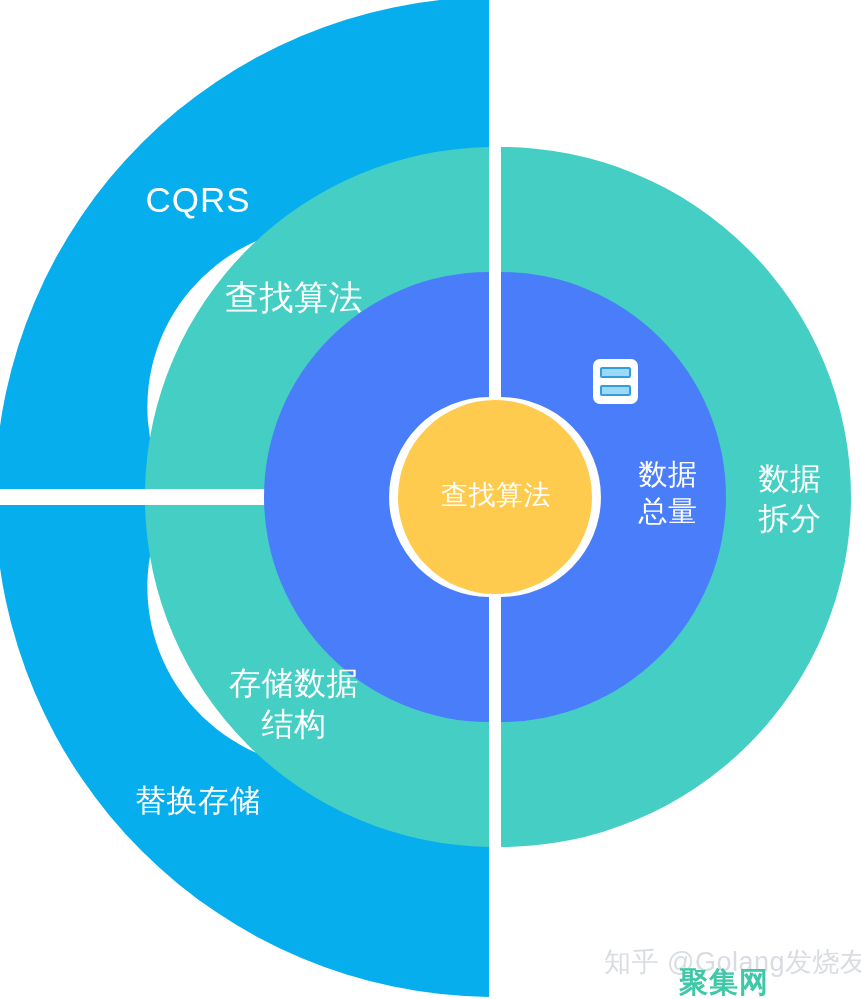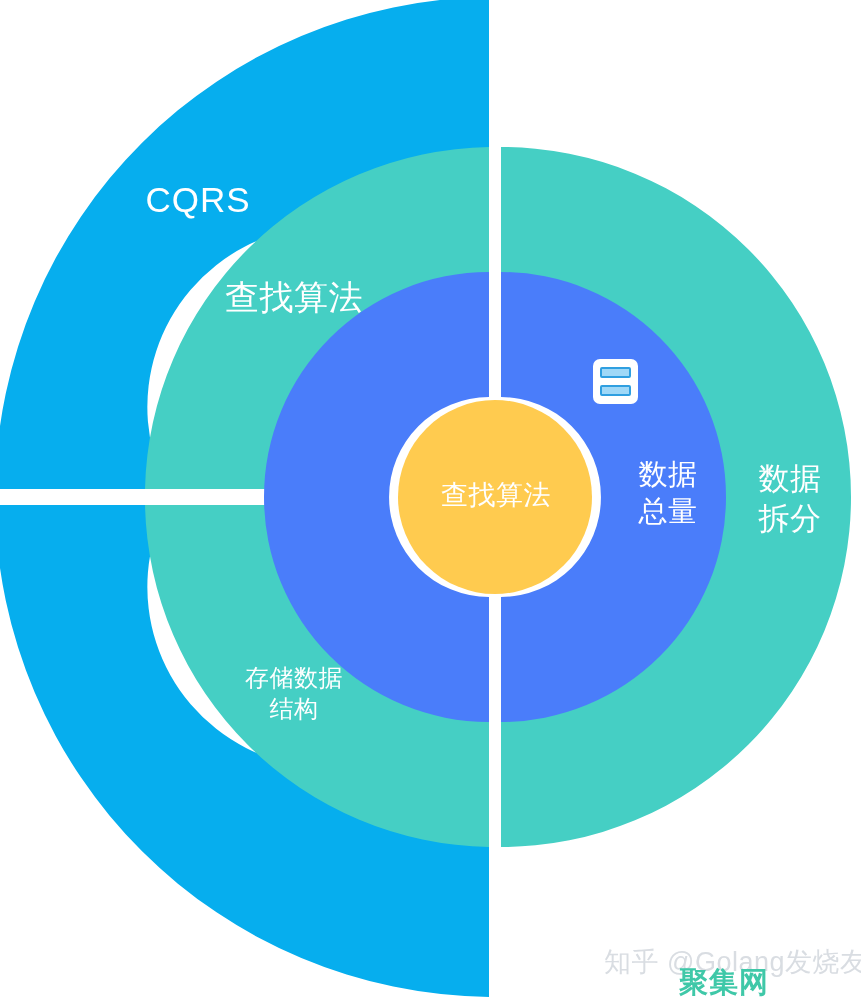--- a/index.html
+++ b/index.html
@@ -53,21 +53,21 @@
     font-size: 31px;
   }
   .lbl-search-algorithm {
     left: 186px; top: 276px;
     width: 216px;
     font-size: 34px;
   }
   .lbl-storage-structure {
     left: 186px; top: 663px;
     width: 216px;
-    font-size: 24px;
+    font-size: 32px;
   }
   .lbl-data-split {
     left: 728px; top: 459px;
     width: 124px;
     font-size: 31px;
   }
   .lbl-search-time-complexity {
     left: 262px; top: 437px;
     width: 140px;
     font-size: 29px;
@@ -183,20 +183,21 @@
            L 501.0 597.0
            A 100 100 0 0 0 501.0 397.0
            Z"></path>
     </g>
 
     <circle cx="495" cy="497" r="97" fill="#ffcb4f"></circle>
   </svg>
 
   <div class="seg-label lbl-cqrs">CQRS</div>
 
+  <div class="seg-label lbl-replace-storage">替换存储</div>
 
   <div class="seg-label lbl-search-algorithm">查找算法</div>
 
   <div class="seg-label lbl-storage-structure">存储数据
 结构</div>
 
   <div class="seg-label lbl-data-split">数据
 拆分</div>
 
 

